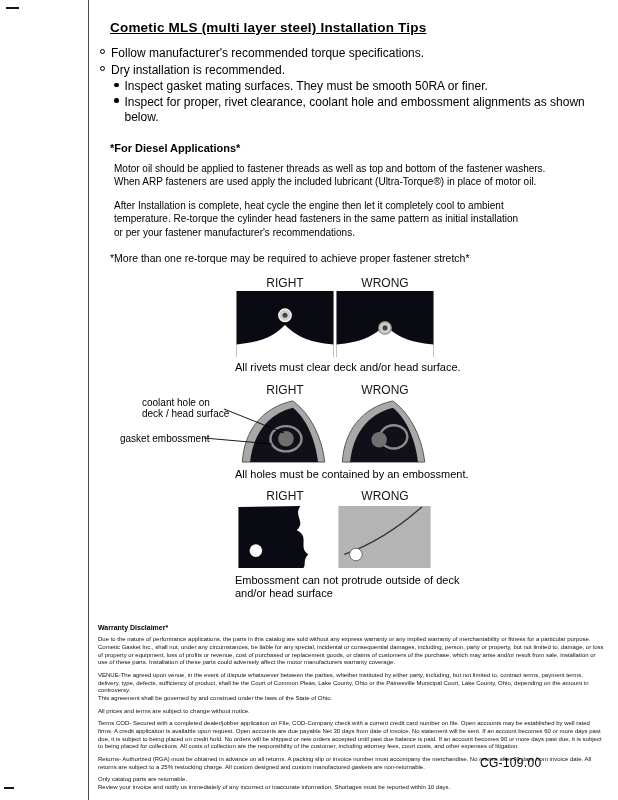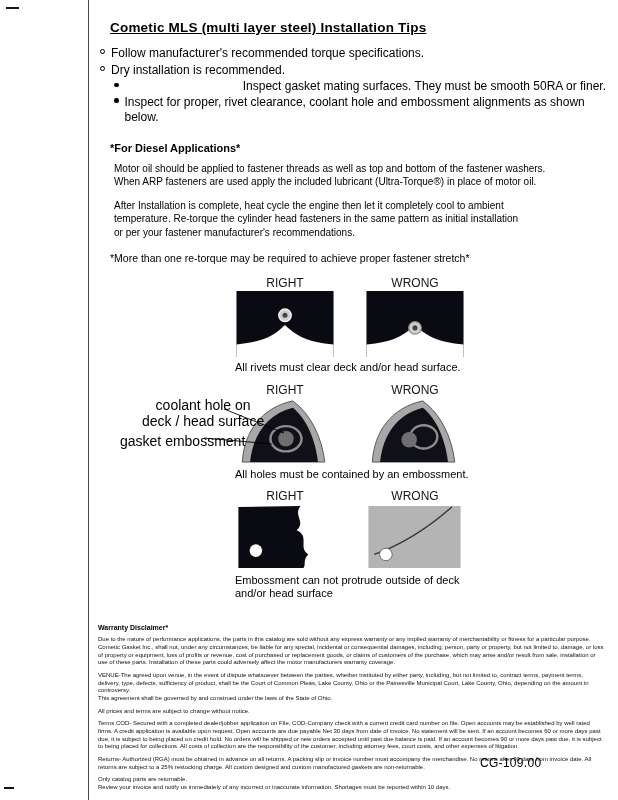--- a/index.html
+++ b/index.html
@@ -9,36 +9,36 @@
   .crop-mark-top { position:absolute; left:6px; top:7px; width:13px; height:2px; background:#151515; }
   .crop-mark-bottom { position:absolute; left:4px; top:787px; width:10px; height:2px; background:#151515; }
   .left-rule { position:absolute; left:88px; top:0; height:800px; width:1px; background:#4a4a4a; }
   .content { position:absolute; left:98px; top:20px; width:508px; }
 
   .title { font-size:13.5px; font-weight:bold; text-decoration:underline; margin-left:12px; letter-spacing:0.2px; }
 
   .tips { margin-top:11px; font-size:12px; line-height:1.3; }
   .tip-line { display:flex; align-items:flex-start; margin:1px 0 1px 2px; }
   .b1 { width:5px; height:5px; border:1px solid #000; border-radius:50%; margin:3px 6px 0 0; flex:none; }
-  .sub-line { display:flex; align-items:flex-start; margin-left:16px;justify-content:space-between; }
+  .sub-line { display:flex; align-items:flex-start; margin-left:16px; }
   .b2 { width:4.5px; height:4.5px; background:#000; border-radius:50%; margin:3.5px 6px 0 0; flex:none; }
 
   .diesel-heading { font-size:11px; font-weight:bold; margin:16px 0 8px 12px; }
   .para { font-size:10px; margin:0 0 10px 16px; white-space:pre-line; line-height:1.35; }
   .note { font-size:10.5px; margin:13px 0 0 12px; }
 
   .figures { margin-top:12px; }
   .fig-row { position:relative; margin-bottom:8px; }
-  .fig-pair { display:flex; gap:30px; margin-left:137px; }
+  .fig-pair { display:flex; margin-left:137px; }
   .fig-col { width:100px; }
   .fig-label { text-align:center; font-size:12px; margin-bottom:1px; color:#151515; }
   .fig-img { width:100px; height:66px; display:block; }
   .fig-caption { font-size:11px; margin:4px 0 0 137px; white-space:pre-line; line-height:1.2; }
 
-  .annotation { position:absolute; font-size:14px; line-height:1.18; white-space:pre-line; color:#000;text-align:center; }
+  .annotation { position:absolute; font-size:10px; line-height:1.18; white-space:pre-line; color:#000; }
   .ann-hole { left:44px; top:14px; }
   .ann-emboss { left:22px; top:50px; }
   .leader-svg { position:absolute; left:0; top:0; pointer-events:none; }
 
   .warranty { margin-top:24px; width:508px; }
   .warranty-heading { font-size:7px; font-weight:bold; margin-bottom:5px; }
   .w-para { font-size:6px; line-height:1.28; margin-bottom:5px; white-space:pre-line; color:#111; }
 
   .footer-code { position:absolute; left:480px; top:756px; font-size:12px; letter-spacing:0.3px; }
 </style>

